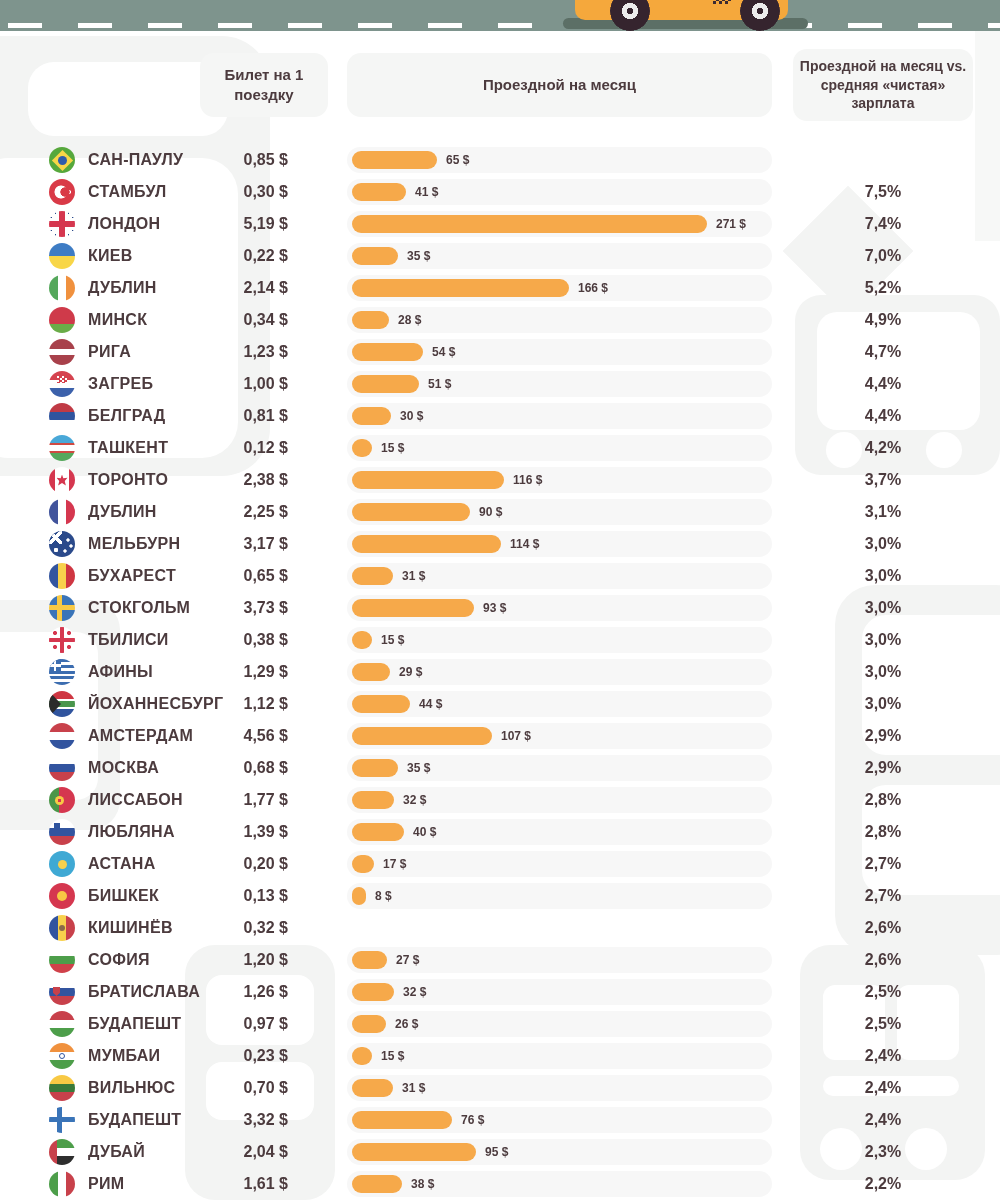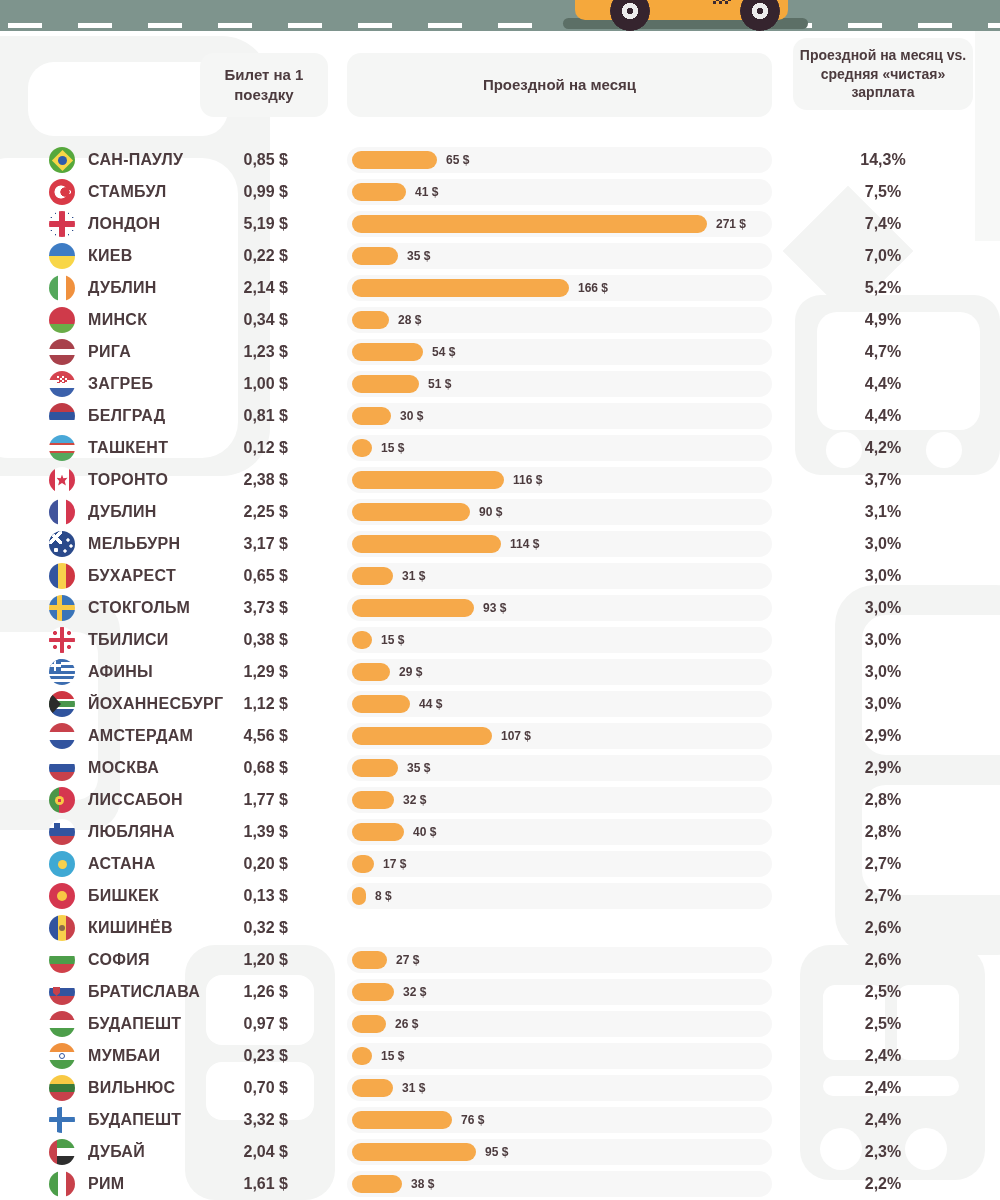--- a/index.html
+++ b/index.html
@@ -23,21 +23,21 @@
   
   .deco{position:absolute;z-index:0;}
   .g{background:#F3F4F3;} .w{background:#ffffff;} .rr{border-radius:34px;}
   .circle{border-radius:50%;}
   
   .hbox{position:absolute;background:#F5F6F5;border-radius:14px;z-index:2;
     display:flex;align-items:center;justify-content:center;text-align:center;
     font-weight:700;font-size:15px;line-height:1.35;color:#4C3B3E;}
   .hbox.h1{left:200px;top:53px;width:128px;height:64px;}
   .hbox.h2{left:347px;top:53px;width:425px;height:64px;}
-  .hbox.h3{left:793px;top:38px;width:180px;height:72px;font-size:14px;padding:0 4px;box-sizing:border-box;}
+  .hbox.h3{left:793px;top:49px;width:180px;height:72px;font-size:14px;padding:0 4px;box-sizing:border-box;}
   
   .rows{position:absolute;left:0;top:144px;width:1000px;z-index:2;}
   .row{position:relative;height:32px;}
   .city{position:absolute;left:88px;line-height:32px;font-size:16px;font-weight:700;letter-spacing:.3px;}
   .ticket{position:absolute;left:198px;width:90px;line-height:32px;text-align:right;font-size:16px;font-weight:700;}
   .track{position:absolute;left:347px;top:3px;width:425px;height:26px;background:#F7F7F7;border-radius:13px;
     display:flex;align-items:center;padding-left:5px;box-sizing:border-box;}
   .fill{height:18px;border-radius:9px;background:#F6A94A;flex:none;}
   .barval{margin-left:9px;font-size:12px;font-weight:700;white-space:nowrap;}
   .pct{position:absolute;left:793px;top:0;width:180px;line-height:32px;text-align:center;font-size:16px;font-weight:700;}
@@ -190,27 +190,26 @@
 
 <div class="rows">
   <div class="row">
     <span class="flag f-brazil"></span>
     <span class="city">САН-ПАУЛУ</span>
     <span class="ticket">0,85 $</span>
     <span class="track">
       <span class="fill" style="width: 85px;"></span>
       <span class="barval">65 $</span>
     </span>
-    <span class="pct">14,3%</span>
   </div>
 
   <div class="row">
     <span class="flag f-turkey"></span>
     <span class="city">СТАМБУЛ</span>
-    <span class="ticket">0,99 $</span>
+    <span class="ticket">0,30 $</span>
     <span class="track">
       <span class="fill" style="width: 54px;"></span>
       <span class="barval">41 $</span>
     </span>
     <span class="pct">7,5%</span>
   </div>
 
   <div class="row">
     <span class="flag f-uk"></span>
     <span class="city">ЛОНДОН</span>

